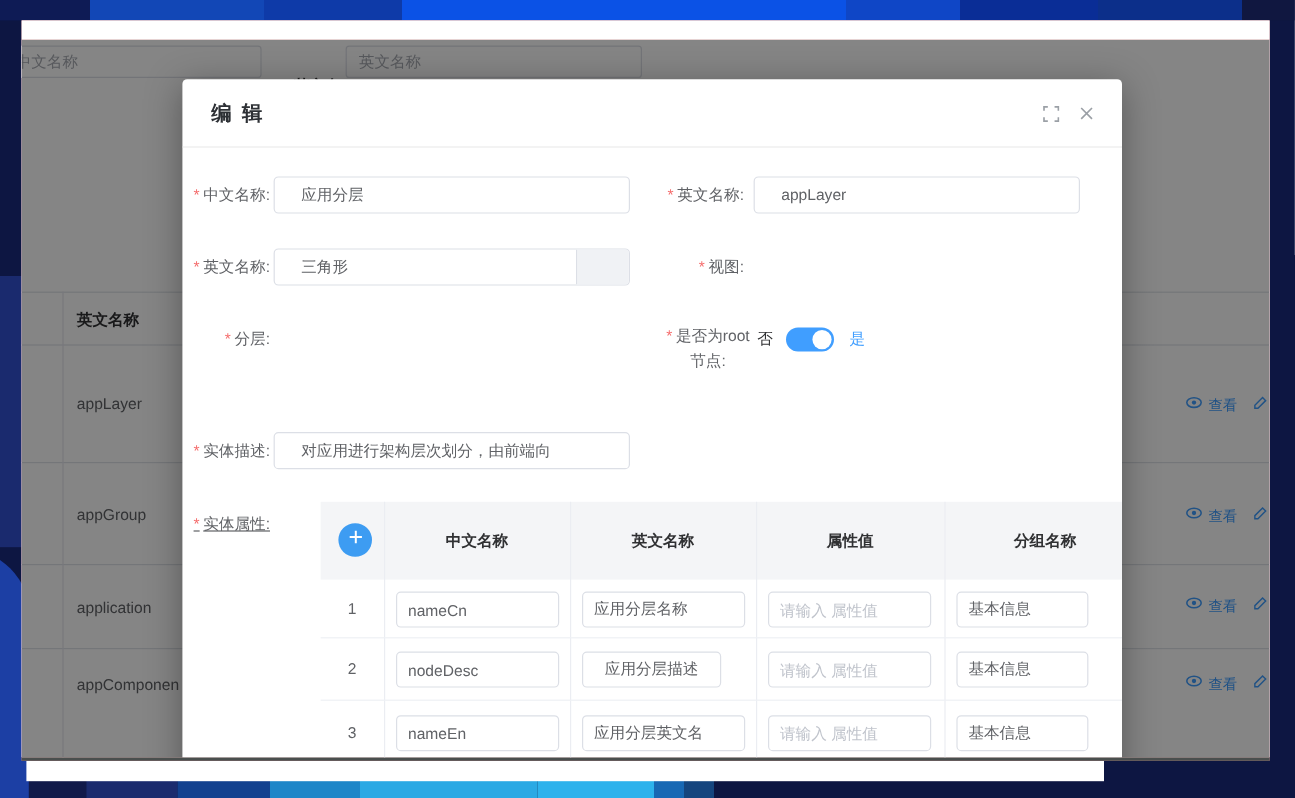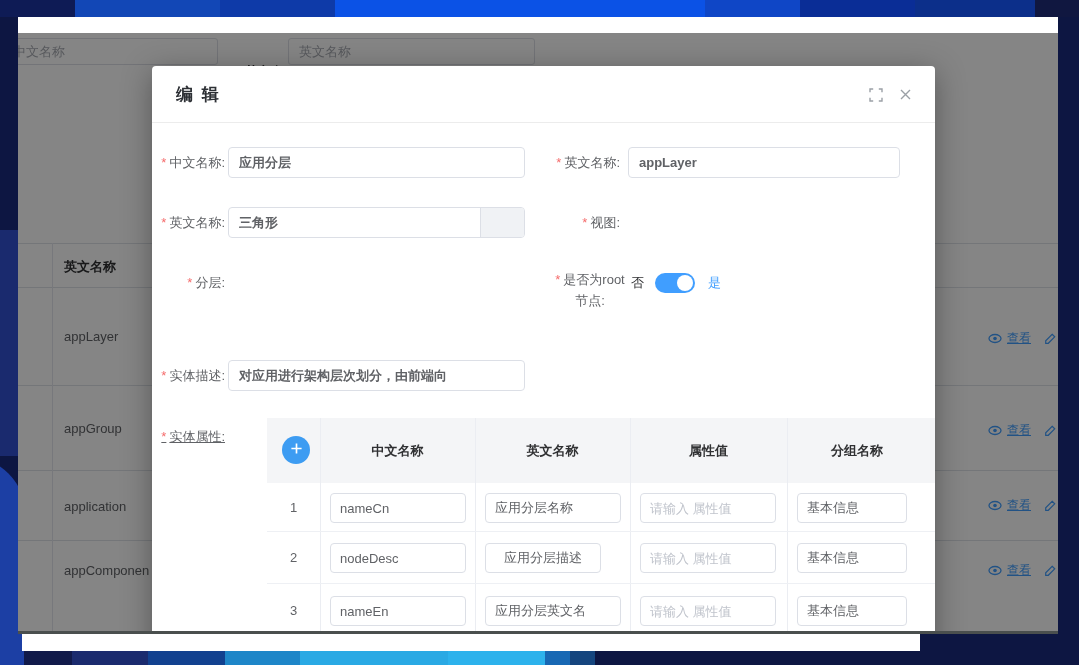--- a/index.html
+++ b/index.html
@@ -27,41 +27,41 @@
   
   .bg-input { position:absolute; height:27px; border:1px solid #dcdfe6; border-radius:3px;
     background:#fff; font-size:13px; color:#606266; padding:0 10px; outline:none; }
   .bg-input::placeholder { color:#a8abb2; }
   .bg-label { position:absolute; font-size:13px; font-weight:bold; color:#303133; line-height:27px; }
   .req { color:#f56c6c; margin-right:3px; font-size:13px; }
   .bg-hline { position:absolute; left:0; width:100%; height:1px; background:#dfe3e8; }
   .bg-vline { position:absolute; top:210px; bottom:0; width:1px; background:#e4e7ed; }
   .bg-th { position:absolute; left:46px; font-size:13px; font-weight:bold; color:#303133; }
   .bg-cell { position:absolute; left:46px; font-size:13px; color:#606266; }
-  .bg-actions { position:absolute; left:970px; display:flex; align-items:center; gap:5px;
-    color:#409eff; font-size:12px; white-space:nowrap;text-decoration:underline; }
+  .bg-actions { position:absolute; left:970px; display:flex; align-items:flex-start; gap:5px;
+    color:#409eff; font-size:12px; white-space:nowrap; }
   .bg-actions svg { display:block; }
 
   .overlay { position:absolute; left:0; top:0; width:100%; height:100%;
     background:rgba(0,0,0,0.48); z-index:5; }
 
   
   .modal { position:absolute; left:134px; top:33px; width:783px; height:600px;
     background:#ffffff; border-radius:4px 4px 0 0; z-index:10;
     box-shadow:0 6px 30px rgba(0,0,0,0.35); overflow:hidden; }
   .modal-header { position:absolute; left:0; top:0; width:100%; height:57px;
     border-bottom:1px solid #ececec; }
   .modal-title { position:absolute; left:24px; top:0; line-height:57px;
     font-size:17px; font-weight:bold; color:#2d3035; letter-spacing:2px; }
   .win-icon { position:absolute; top:22px; width:14px; height:14px; cursor:pointer; }
   .win-icon svg { display:block; }
 
   .m-label { position:absolute; font-size:13px; color:#606266; line-height:31px; text-align:right; }
   .m-input, .m-select { position:absolute; height:31px; border:1px solid #dcdfe6; border-radius:4px;
-    background:#fff; font-size:13px; color:#606266; padding:0 10px; outline:none;font-weight:bold; }
+    background:#fff; font-size:13px; color:#606266; padding:0 22px; outline:none; }
   .m-input::placeholder { color:#c0c4cc; }
   .m-select { line-height:29px; cursor:pointer; }
   .m-select .chev { position:absolute; right:10px; top:12px; }
   .suffix-box { position:absolute; right:1px; top:1px; width:44px; height:29px;
     background:#f0f2f5; border-left:1px solid #dcdfe6; border-radius:0 3px 3px 0; cursor:pointer; }
 
   .root-label { position:absolute; left:398px; top:203px; width:80px; font-size:13px;
     color:#606266; line-height:21px; text-align:center; word-break:break-all; }
   .toggle { position:absolute; left:503px; top:207px; width:40px; height:20px;
     border-radius:10px; background:#409eff; cursor:pointer; }
@@ -240,21 +240,21 @@
       <div class="attr-table">
         <div class="at-header">
           <div class="plus-btn">
             <span><svg width="13" height="13" viewBox="0 0 14 14" stroke="#ffffff" stroke-width="1.8">
                   <path d="M7 1.5v11M1.5 7h11"></path>
                 </svg></span>
           </div>
           <div class="at-th" style="left:53px;width:155px;">中文名称</div>
           <div class="at-th" style="left:208px;width:155px;">英文名称</div>
           <div class="at-th" style="left:363px;width:157px;">属性值</div>
-          <div class="at-th" style="left:516px;width:148px;">分组名称</div>
+          <div class="at-th" style="left:530px;width:148px;">分组名称</div>
         </div>
         <div class="at-vline" style="left:53px;"></div>
         <div class="at-vline" style="left:208px;"></div>
         <div class="at-vline" style="left:363px;"></div>
         <div class="at-vline" style="left:520px;"></div>
 
         <div class="at-row" style="top:65px;height:49px;">
           <div class="at-index">1</div>
           <input class="at-input" style="left: 63px; top: 10px; width: 136px;" value="nameCn">
           <input class="at-input" style="left: 218px; top: 10px; width: 136px;" value="应用分层名称">

